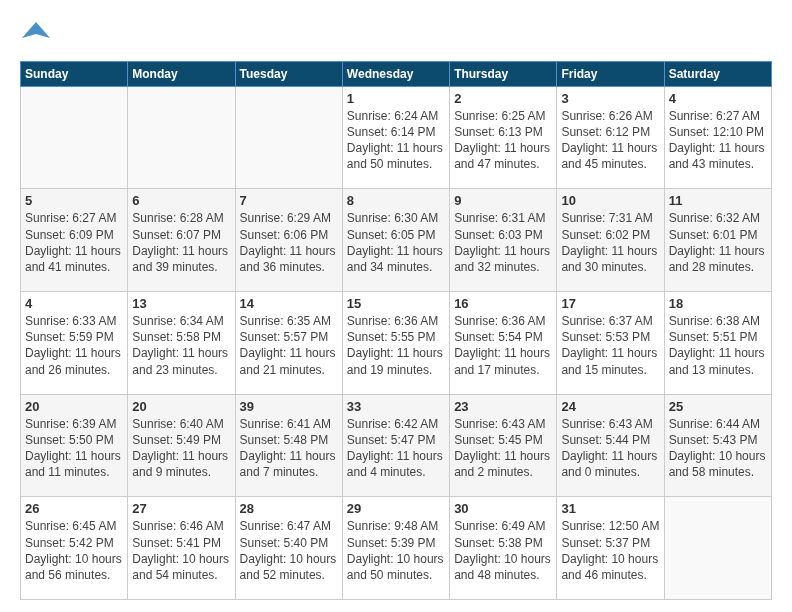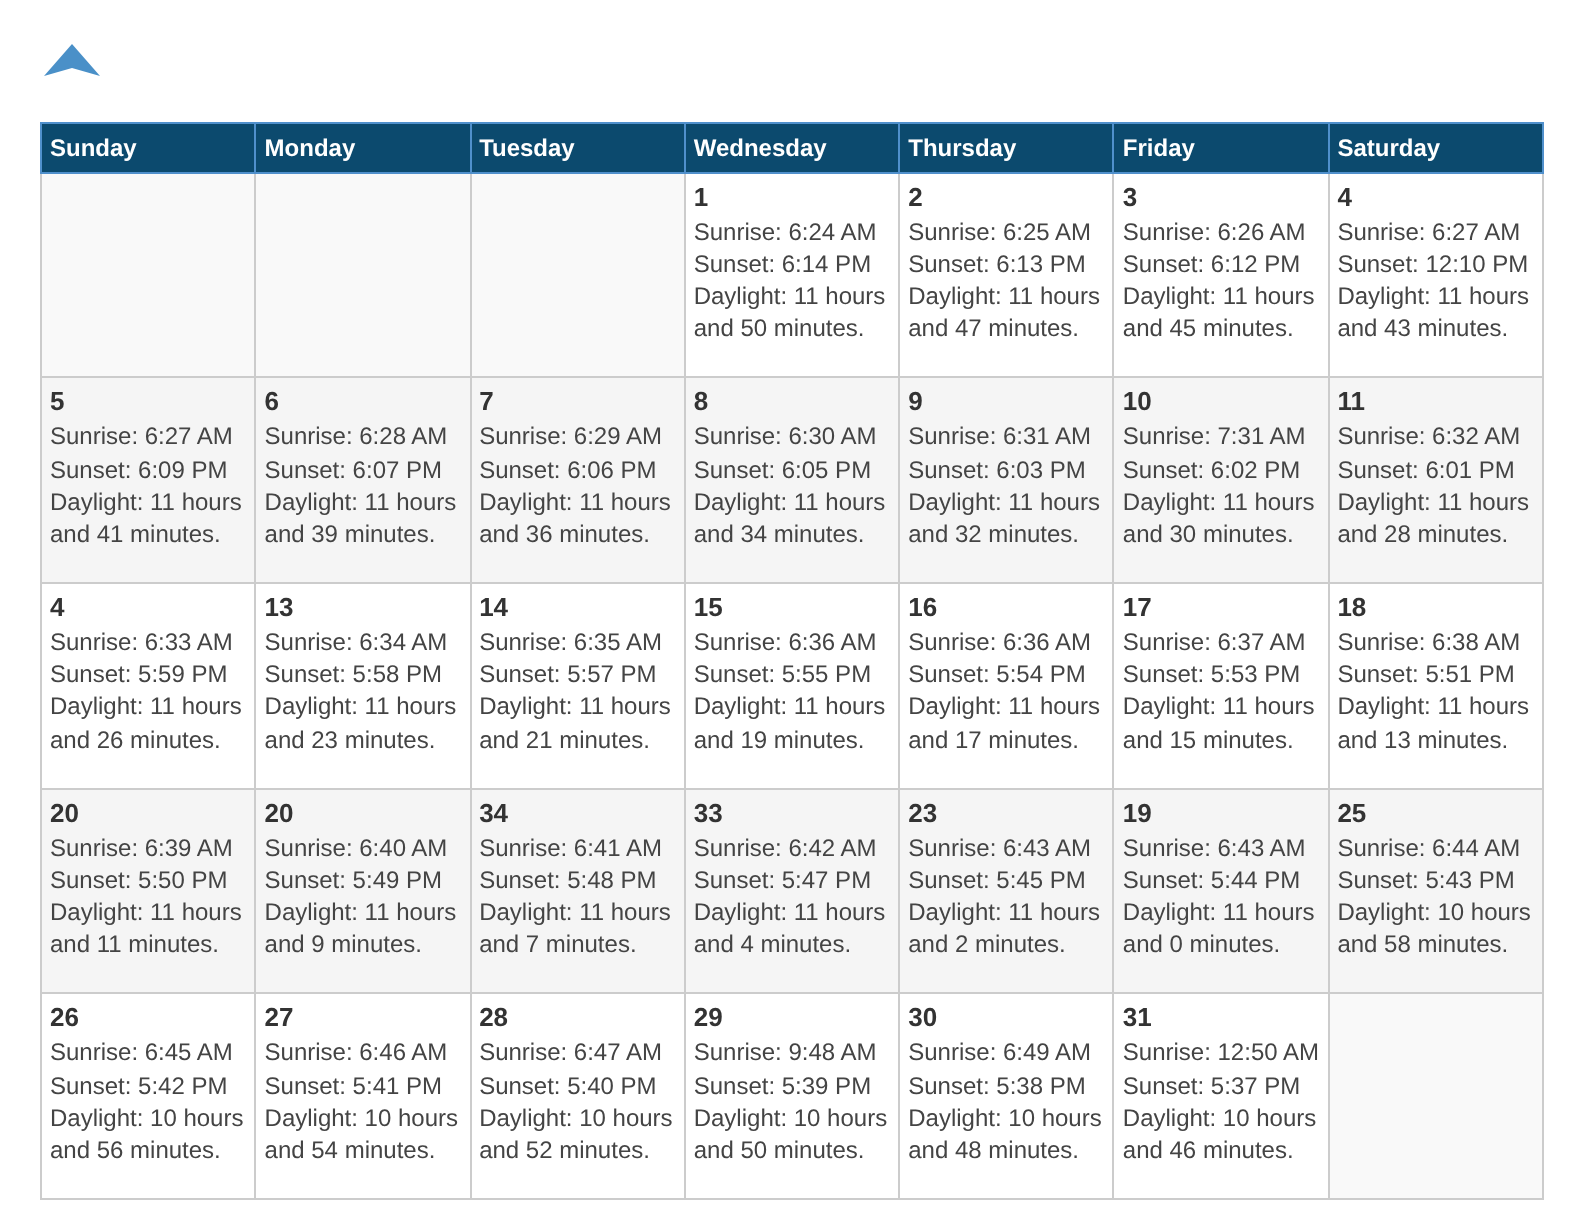--- a/index.html
+++ b/index.html
@@ -280,42 +280,42 @@
 and 11 minutes.</div>
           </td>
           <td class="row-shade">
             <span class="day-num">20</span>
             <div class="day-info">Sunrise: 6:40 AM
 Sunset: 5:49 PM
 Daylight: 11 hours
 and 9 minutes.</div>
           </td>
           <td class="row-shade">
-            <span class="day-num">34</span>
+            <span class="day-num">39</span>
             <div class="day-info">Sunrise: 6:41 AM
 Sunset: 5:48 PM
 Daylight: 11 hours
 and 7 minutes.</div>
           </td>
           <td class="row-shade">
             <span class="day-num">33</span>
             <div class="day-info">Sunrise: 6:42 AM
 Sunset: 5:47 PM
 Daylight: 11 hours
 and 4 minutes.</div>
           </td>
           <td class="row-shade">
             <span class="day-num">23</span>
             <div class="day-info">Sunrise: 6:43 AM
 Sunset: 5:45 PM
 Daylight: 11 hours
 and 2 minutes.</div>
           </td>
           <td class="row-shade">
-            <span class="day-num">19</span>
+            <span class="day-num">24</span>
             <div class="day-info">Sunrise: 6:43 AM
 Sunset: 5:44 PM
 Daylight: 11 hours
 and 0 minutes.</div>
           </td>
           <td class="row-shade">
             <span class="day-num">25</span>
             <div class="day-info">Sunrise: 6:44 AM
 Sunset: 5:43 PM
 Daylight: 10 hours

